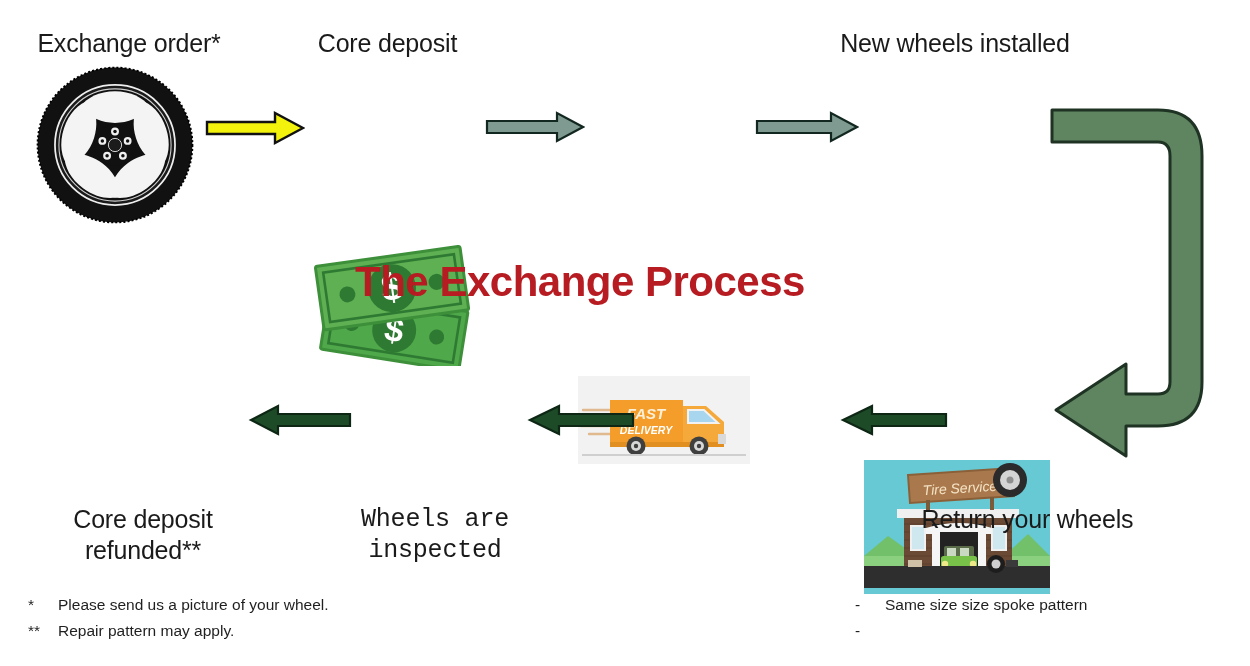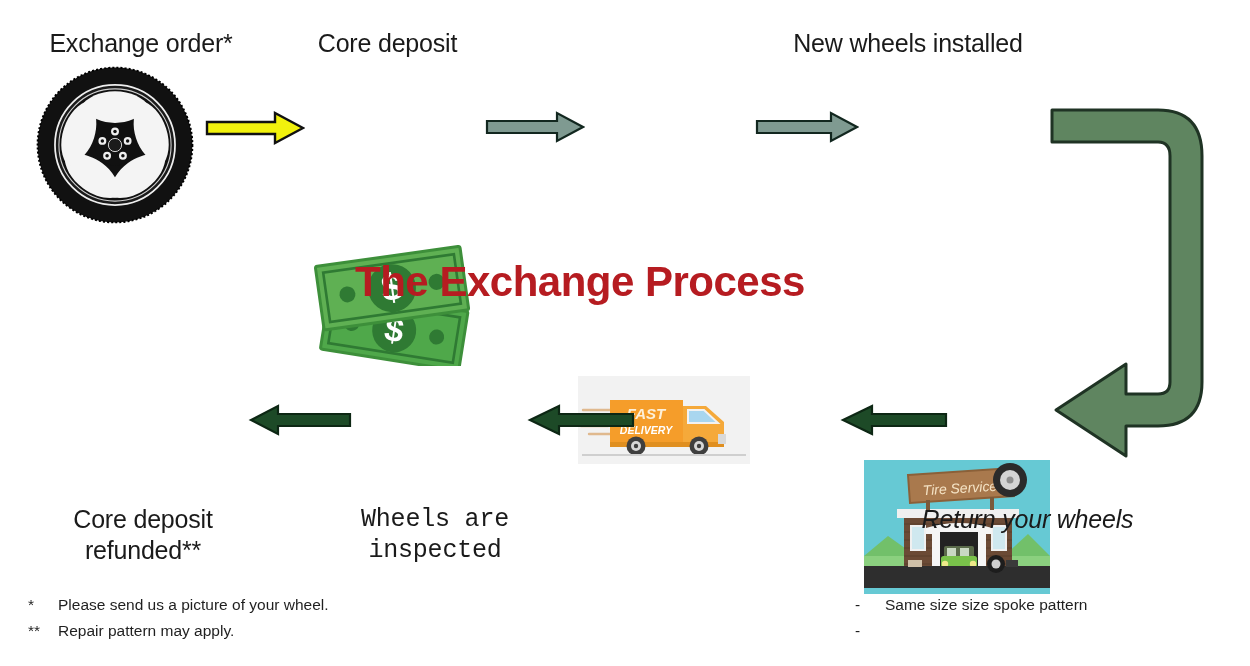--- a/index.html
+++ b/index.html
@@ -64,21 +64,21 @@
   .shop svg { display: block; width: 100%; height: 100%; }
 
   
   .arrow svg { display: block; width: 100%; height: 100%; }
 </style>
 </head>
 <body>
 
 <div class="stage">
 
-  <div class="abs label" style="left:12px; top:28px; width:258px;">Exchange order*</div>
+  <div class="abs label" style="left:0px; top:28px; width:258px;">Exchange order*</div>
 
   <div class="abs wheel" style="left:36px; top:66px; width:158px; height:158px;">
     <svg viewBox="0 0 100 100">
       <circle cx="50" cy="50" r="49" fill="#111111"></circle>
       <circle cx="50" cy="50" r="49" fill="none" stroke="#000" stroke-width="1.2" stroke-dasharray="1.3 1.3"></circle>
       <circle cx="50" cy="50" r="38" fill="#1b1b1b" stroke="#efefef" stroke-width="1.1"></circle>
       <circle cx="50" cy="50" r="35.5" fill="#111111" stroke="#cfcfcf" stroke-width="0.7"></circle>
       <g fill="#f4f4f4">
 
         <g>
@@ -186,21 +186,21 @@
       <line x1="4" y1="79" x2="168" y2="79" stroke="#cfcfcf" stroke-width="2"></line>
     </svg>
   </div>
 
   <div class="abs arrow" style="left:755px; top:110px; width:104px; height:34px;">
     <svg viewBox="0 0 104 34" preserveAspectRatio="none">
       <path d="M2 11 L76 11 L76 3 L102 17 L76 31 L76 23 L2 23 Z" fill="#7f9a91" stroke="#12271f" stroke-width="2.2" stroke-linejoin="miter"></path>
     </svg>
   </div>
 
-  <div class="abs label" style="left:758px; top:28px; width:300px;text-align:center;">New wheels installed</div>
+  <div class="abs label" style="left:805px; top:28px; width:300px;text-align:center;">New wheels installed</div>
 
   <div class="abs shop" style="left:864px; top:78px; width:186px; height:134px;">
     <svg viewBox="0 0 186 134">
       <rect x="0" y="0" width="186" height="134" fill="#66c9d4"></rect>
 
       <path d="M0 96 L24 76 L52 96 Z" fill="#72c06a"></path>
       <path d="M140 96 L164 74 L186 96 Z" fill="#72c06a"></path>
       <rect x="0" y="96" width="186" height="10" fill="#8bd07f"></rect>
 
       <rect x="40" y="56" width="108" height="56" fill="#6b4a35"></rect>
@@ -285,21 +285,21 @@
       <path d="M106 11 L32 11 L32 3 L3 17 L32 31 L32 23 L106 23 Z" fill="#1d4a27" stroke="#0d2714" stroke-width="2.2" stroke-linejoin="miter"></path>
     </svg>
   </div>
 
   <div class="abs arrow" style="left:840px; top:403px; width:108px; height:34px;">
     <svg viewBox="0 0 108 34" preserveAspectRatio="none">
       <path d="M106 11 L32 11 L32 3 L3 17 L32 31 L32 23 L106 23 Z" fill="#1d4a27" stroke="#0d2714" stroke-width="2.2" stroke-linejoin="miter"></path>
     </svg>
   </div>
 
-  <div class="abs label" style="left:885px; top:504px; width:285px;font-style:italic;">Return your wheels</div>
+  <div class="abs label" style="left:885px; top:504px; width:285px;">Return your wheels</div>
 
   <div class="abs" style="left:28px; top:592px; width:470px;">
     <div class="foot foot-row">
       <span class="foot-mark">*</span>
       <span>Please send us a picture of your wheel.</span>
     </div>
     <div class="foot foot-row">
       <span class="foot-mark">**</span>
       <span>Repair pattern may apply.</span>
     </div>

